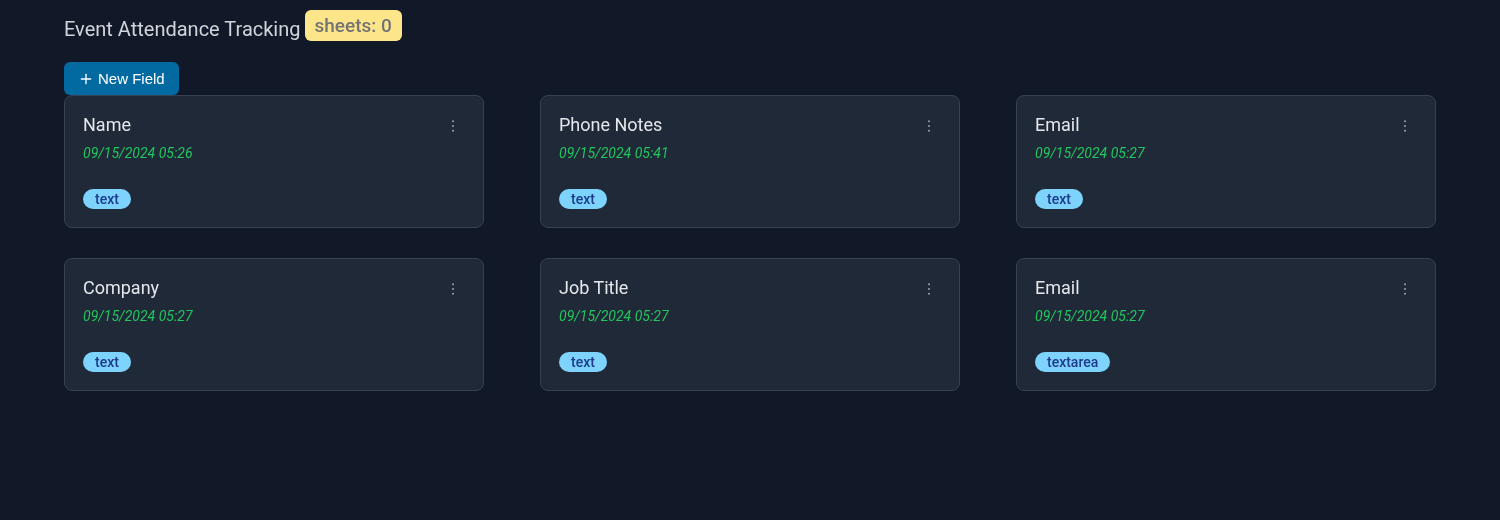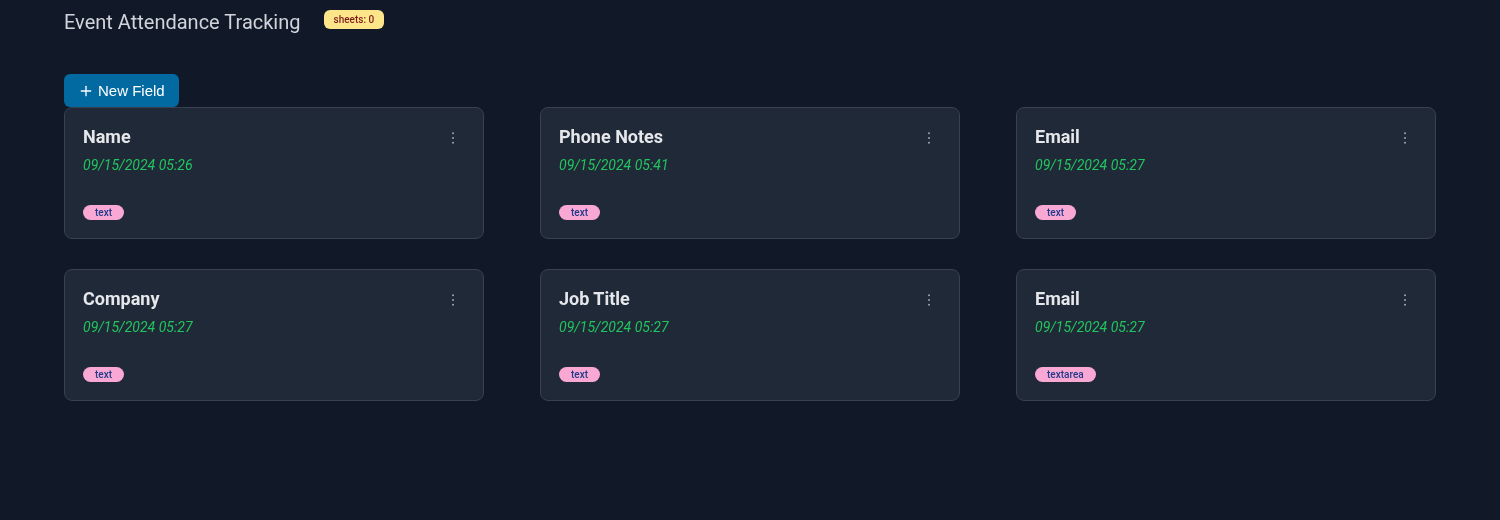--- a/index.html
+++ b/index.html
@@ -10,33 +10,33 @@
     body {
       background-color: #111827;
       color: #e5e7eb;
       font-family: -apple-system, BlinkMacSystemFont, "Segoe UI", Roboto, sans-serif;
       padding: 10px 64px;
       width: 1500px;
       height: 520px;
     }
     .header {
       display: flex;
-      align-items: flex-start;
-      gap: 23px;
-      margin-bottom: 40px;
+      align-items: flex-end;
+      gap: 4px;
+      margin-bottom: 21px;
     }
     .page-title {
       font-size: 20px;
       font-weight: 400;
       color: #d1d5db;
     }
     .sheets-badge {
       background-color: #fde68a;
-      color: #7f1d1d;
-      font-size: 10px;
+      color: #737373;
+      font-size: 19px;
       padding: 4px 10px;
       border-radius: 6px;
       font-weight: 500;
     }
     .new-field-button {
       background-color: #0369a1;
       color: #ffffff;
       border: none;
       border-radius: 6px;
       padding: 8px 14px;
@@ -66,35 +66,35 @@
       padding: 18px;
       position: relative;
     }
     .card-header {
       display: flex;
       justify-content: space-between;
       align-items: flex-start;
     }
     .card-title {
       font-size: 18px;
-      font-weight: 700;
+      font-weight: 400;
       color: #e5e7eb;
       margin-bottom: 10px;
     }
     .card-timestamp {
       font-size: 14px;
       font-style: italic;
       color: #22c55e;
       margin-bottom: 28px;
     }
     .type-badge {
       display: inline-block;
-      background-color: #f9a8d4;
+      background-color: #7dd3fc;
       color: #1e3a8a;
-      font-size: 10px;
+      font-size: 14px;
       padding: 2px 12px;
       border-radius: 12px;
       font-weight: 500;
     }
     .menu-button {
       background: none;
       border: none;
       cursor: pointer;
       padding: 4px;
       color: #9ca3af;

